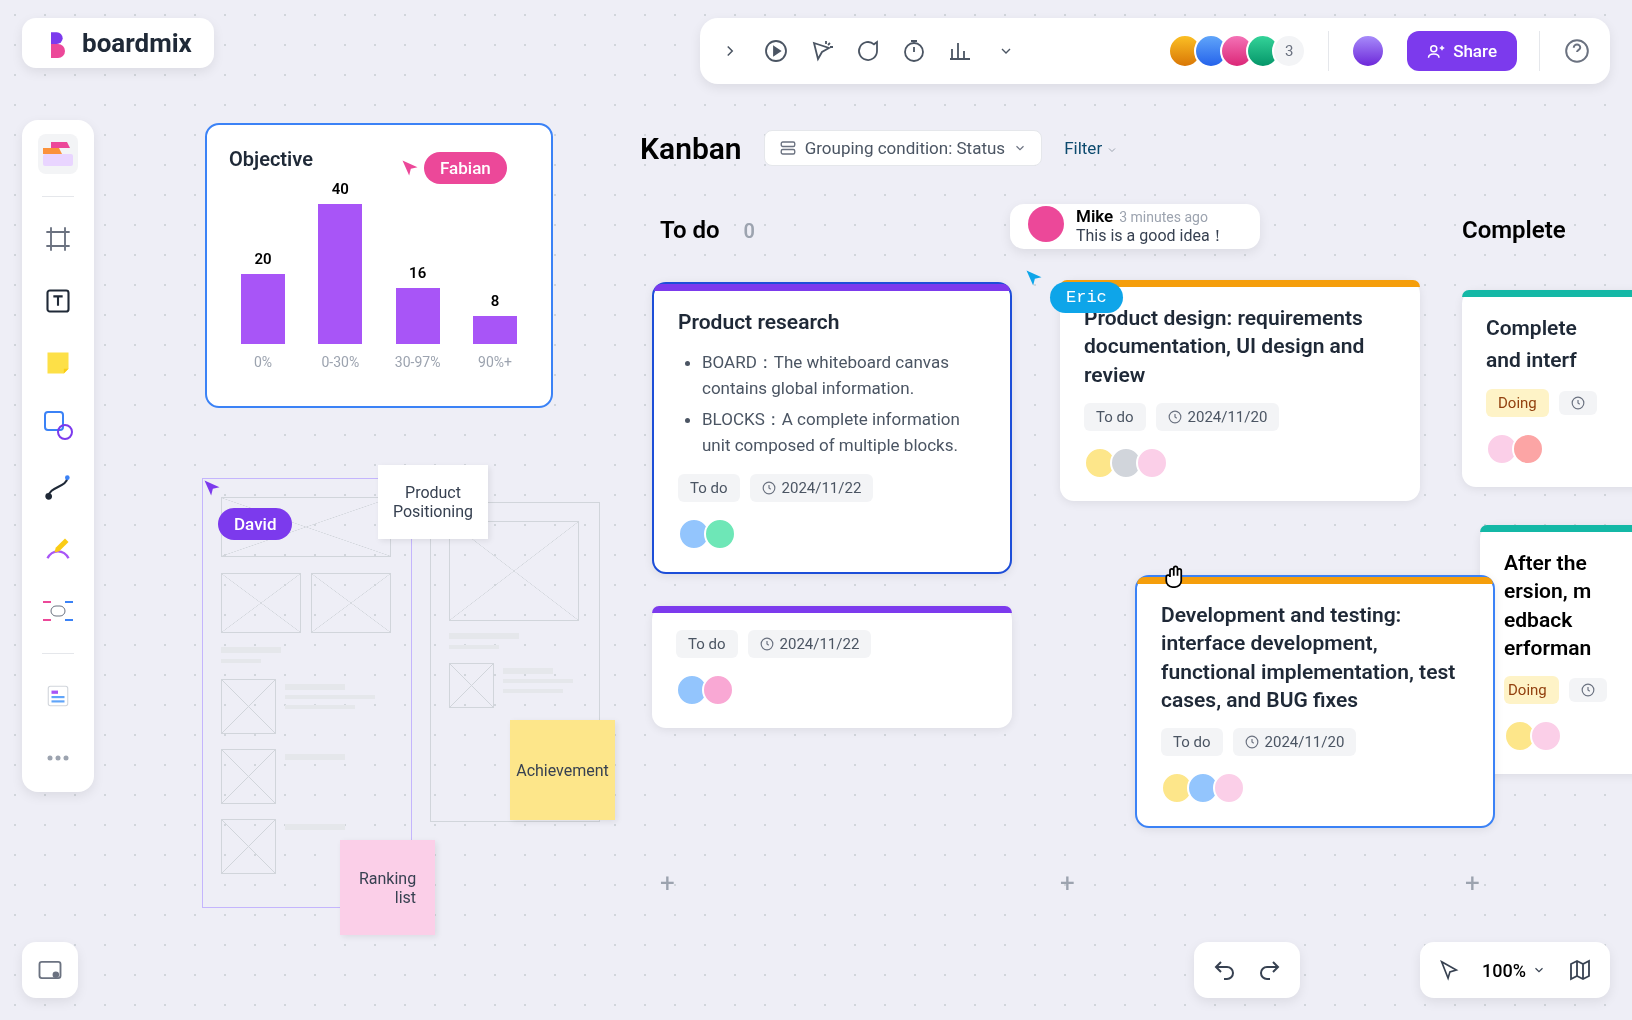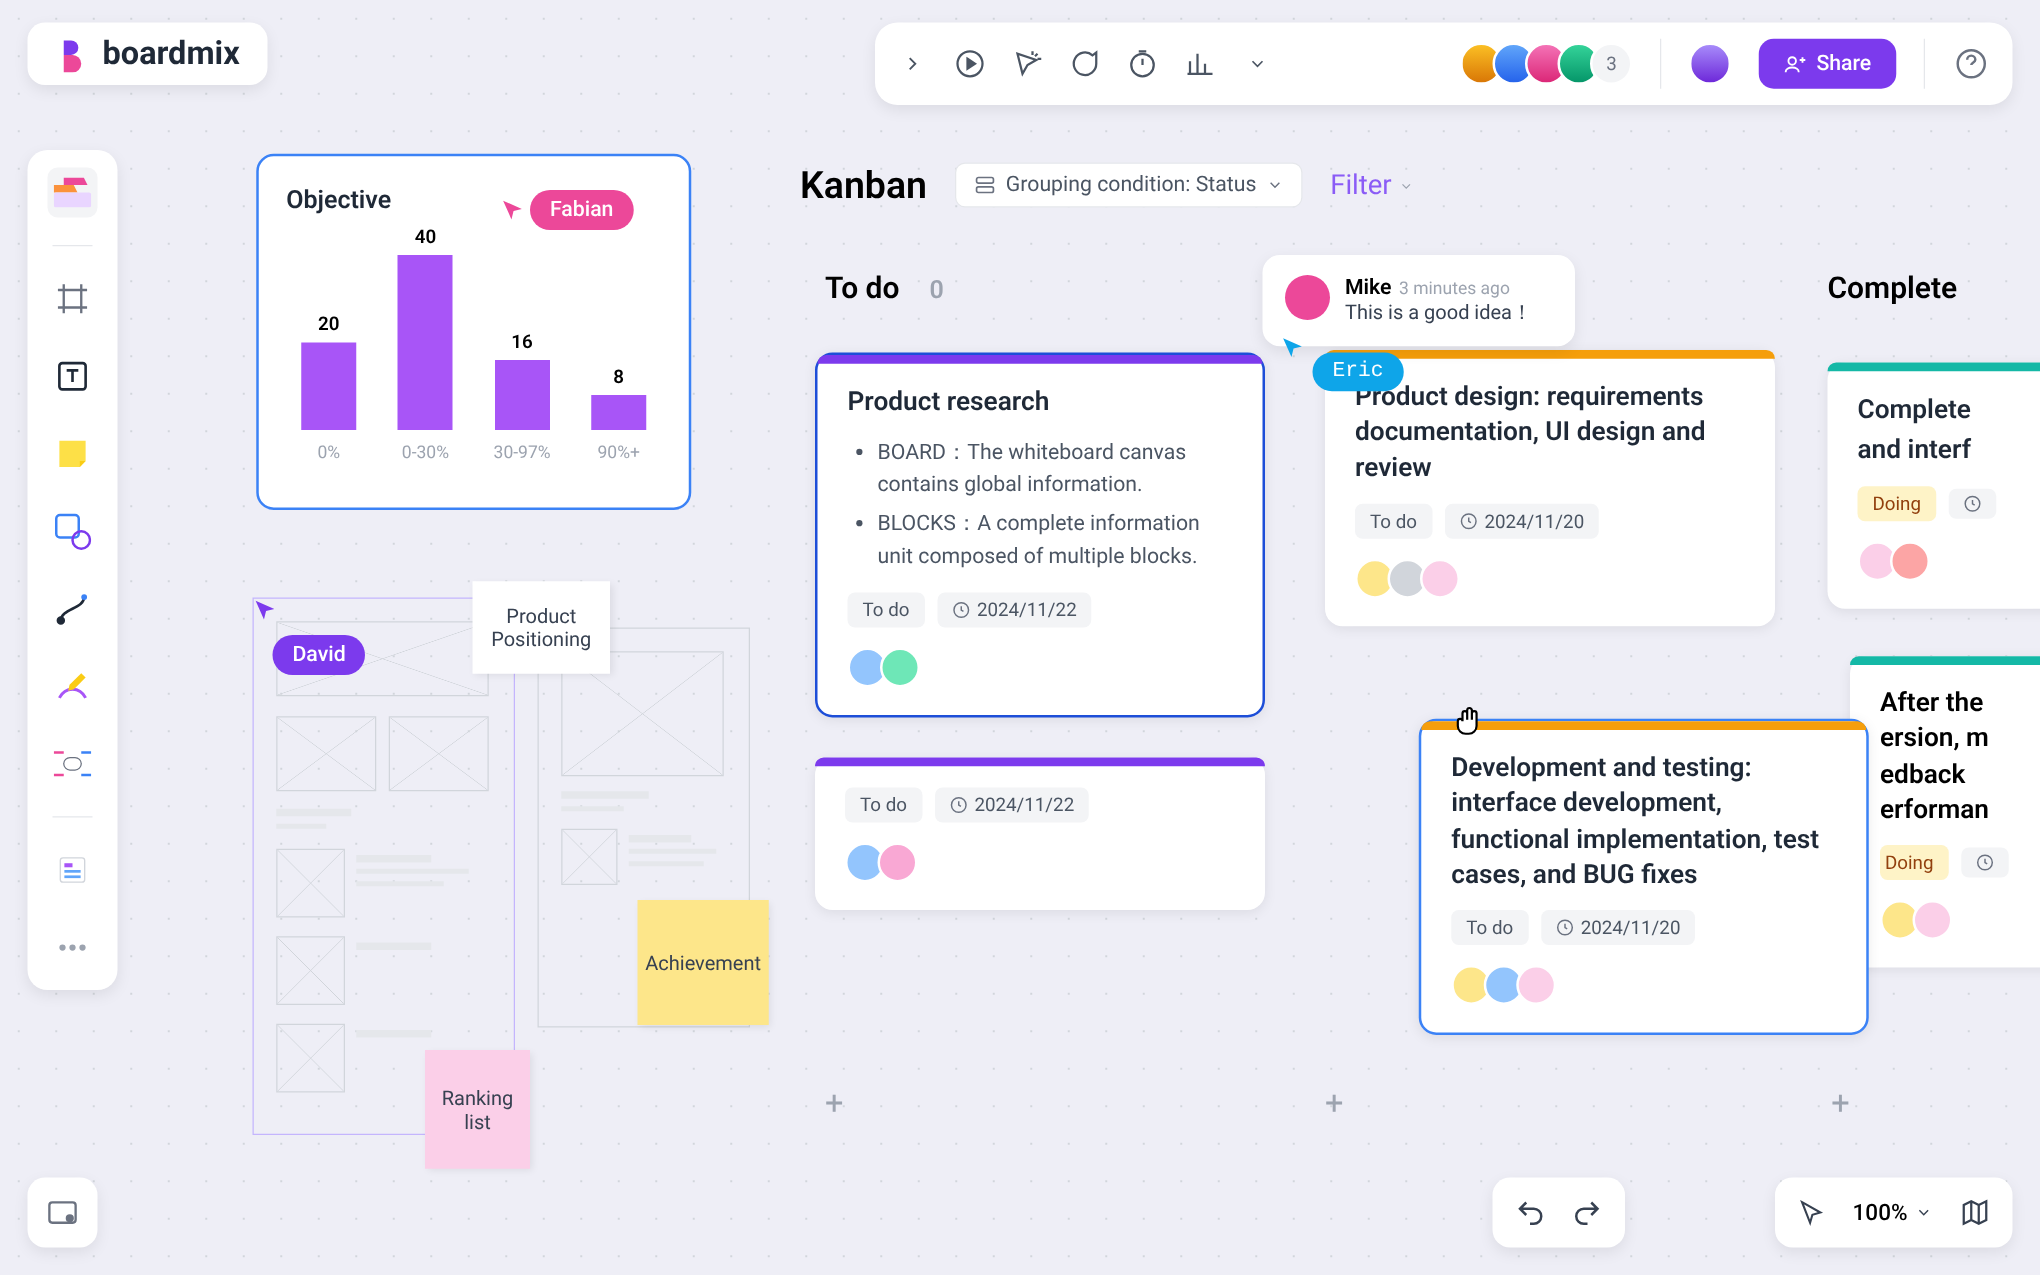--- a/index.html
+++ b/index.html
@@ -72,21 +72,21 @@
 
 .sticky{position:absolute;padding:18px 14px;font-size:16px;color:#374151;box-shadow:2px 2px 6px rgba(0,0,0,0.08);}
 .sticky.yellow{background:#fde68a;}
 .sticky.pink{background:#fbcfe8;}
 .sticky.white{background:#fff;}
 
 
 .kanban-header{position:absolute;top:130px;left:640px;display:flex;align-items:center;gap:22px;}
 .kanban-title{font-size:30px;font-weight:600;}
 .grp-pill{display:flex;align-items:center;gap:8px;border:1px solid var(--border);border-radius:8px;padding:7px 14px;font-size:17px;color:#4b5563;background:#fff;cursor:pointer;}
-.filter-label{font-size:22px;color:#8b5cf6;cursor:pointer;}
+.filter-label{font-size:17px;color:#0c4a6e;cursor:pointer;}
 
 
 .col-header{position:absolute;font-size:24px;font-weight:600;}
 .col-count{font-size:20px;color:#9ca3af;margin-left:18px;}
 
 
 .kcard{position:absolute;background:var(--white);border-radius:14px;box-shadow:0 2px 10px rgba(0,0,0,0.08);padding:24px 24px 22px;}
 .kcard-bar{position:absolute;top:0;left:0;right:0;height:7px;border-radius:14px 14px 0 0;}
 .kcard-title{font-size:21px;font-weight:600;color:#1f2937;margin-bottom:14px;line-height:1.35;}
 .kcard-list{list-style:disc;padding-left:24px;margin-bottom:16px;}
@@ -94,21 +94,21 @@
 .kcard-tags{display:flex;gap:10px;align-items:center;margin-bottom:16px;}
 .tag{background:#f3f4f6;border-radius:6px;padding:5px 12px;font-size:15px;color:#4b5563;display:flex;align-items:center;gap:6px;}
 .tag.doing{background:#fef3c7;color:#92400e;}
 .kcard-avatars{display:flex;}
 .kav{width:32px;height:32px;border-radius:50%;border:2px solid #fff;margin-left:-6px;}
 
 .kcard.selected{border:2px solid #1d4ed8;}
 .kcard.dragging{border:2px solid #3b82f6;}
 
 
-.comment-bubble{position:absolute;background:#fff;border-radius:14px;box-shadow:var(--shadow);padding:16px 18px;display:flex;gap:12px;z-index:5;}
+.comment-bubble{position:absolute;background:#fff;border-radius:14px;box-shadow:var(--shadow);padding:2px 18px;display:flex;gap:12px;z-index:5;}
 .comment-av{width:36px;height:36px;border-radius:50%;flex-shrink:0;}
 .comment-name{font-size:17px;font-weight:600;}
 .comment-time{font-size:14px;color:#9ca3af;margin-left:6px;}
 .comment-text{font-size:16px;color:#374151;}
 
 
 .add-btn{position:absolute;font-size:26px;color:#9ca3af;cursor:pointer;}
 
 
 .br-group{position:absolute;bottom:22px;background:var(--white);border-radius:14px;box-shadow:var(--shadow);display:flex;align-items:center;padding:0 18px;height:56px;gap:22px;}
@@ -336,21 +336,21 @@
       <path fill="#7c3aed" d="M3 3l18 8-8 2-2 8z"></path>
     </svg>
 </div>
 <div class="cursor-tag" style="top:508px;left:218px;">
   <div class="cursor-label" style="background:#7c3aed;">David</div>
 </div>
 
 <div class="sticky white" style="top:465px;left:378px;width:110px;text-align:center;white-space:pre-line;">Product
 Positioning</div>
 <div class="sticky yellow" style="top:720px;left:510px;width:105px;height:100px;display:flex;align-items:center;justify-content:center;">Achievement</div>
-<div class="sticky pink" style="top:840px;left:340px;width:84px;height:95px;display:flex;align-items:center;justify-content:center;text-align:center;white-space:pre-line;">Ranking
+<div class="sticky pink" style="top:840px;left:340px;width:95px;height:95px;display:flex;align-items:center;justify-content:center;text-align:right;white-space:pre-line;">Ranking
 list</div>
 
 <div class="kanban-header">
   <div class="kanban-title">Kanban</div>
   <div class="grp-pill">
     <svg width="18" height="18" viewBox="0 0 24 24" fill="none" stroke="#6b7280" stroke-width="1.8">
         <rect x="3" y="4" width="18" height="6" rx="2"></rect>
         <rect x="3" y="14" width="18" height="6" rx="2"></rect>
       </svg>
     <span>Grouping condition: Status</span>

